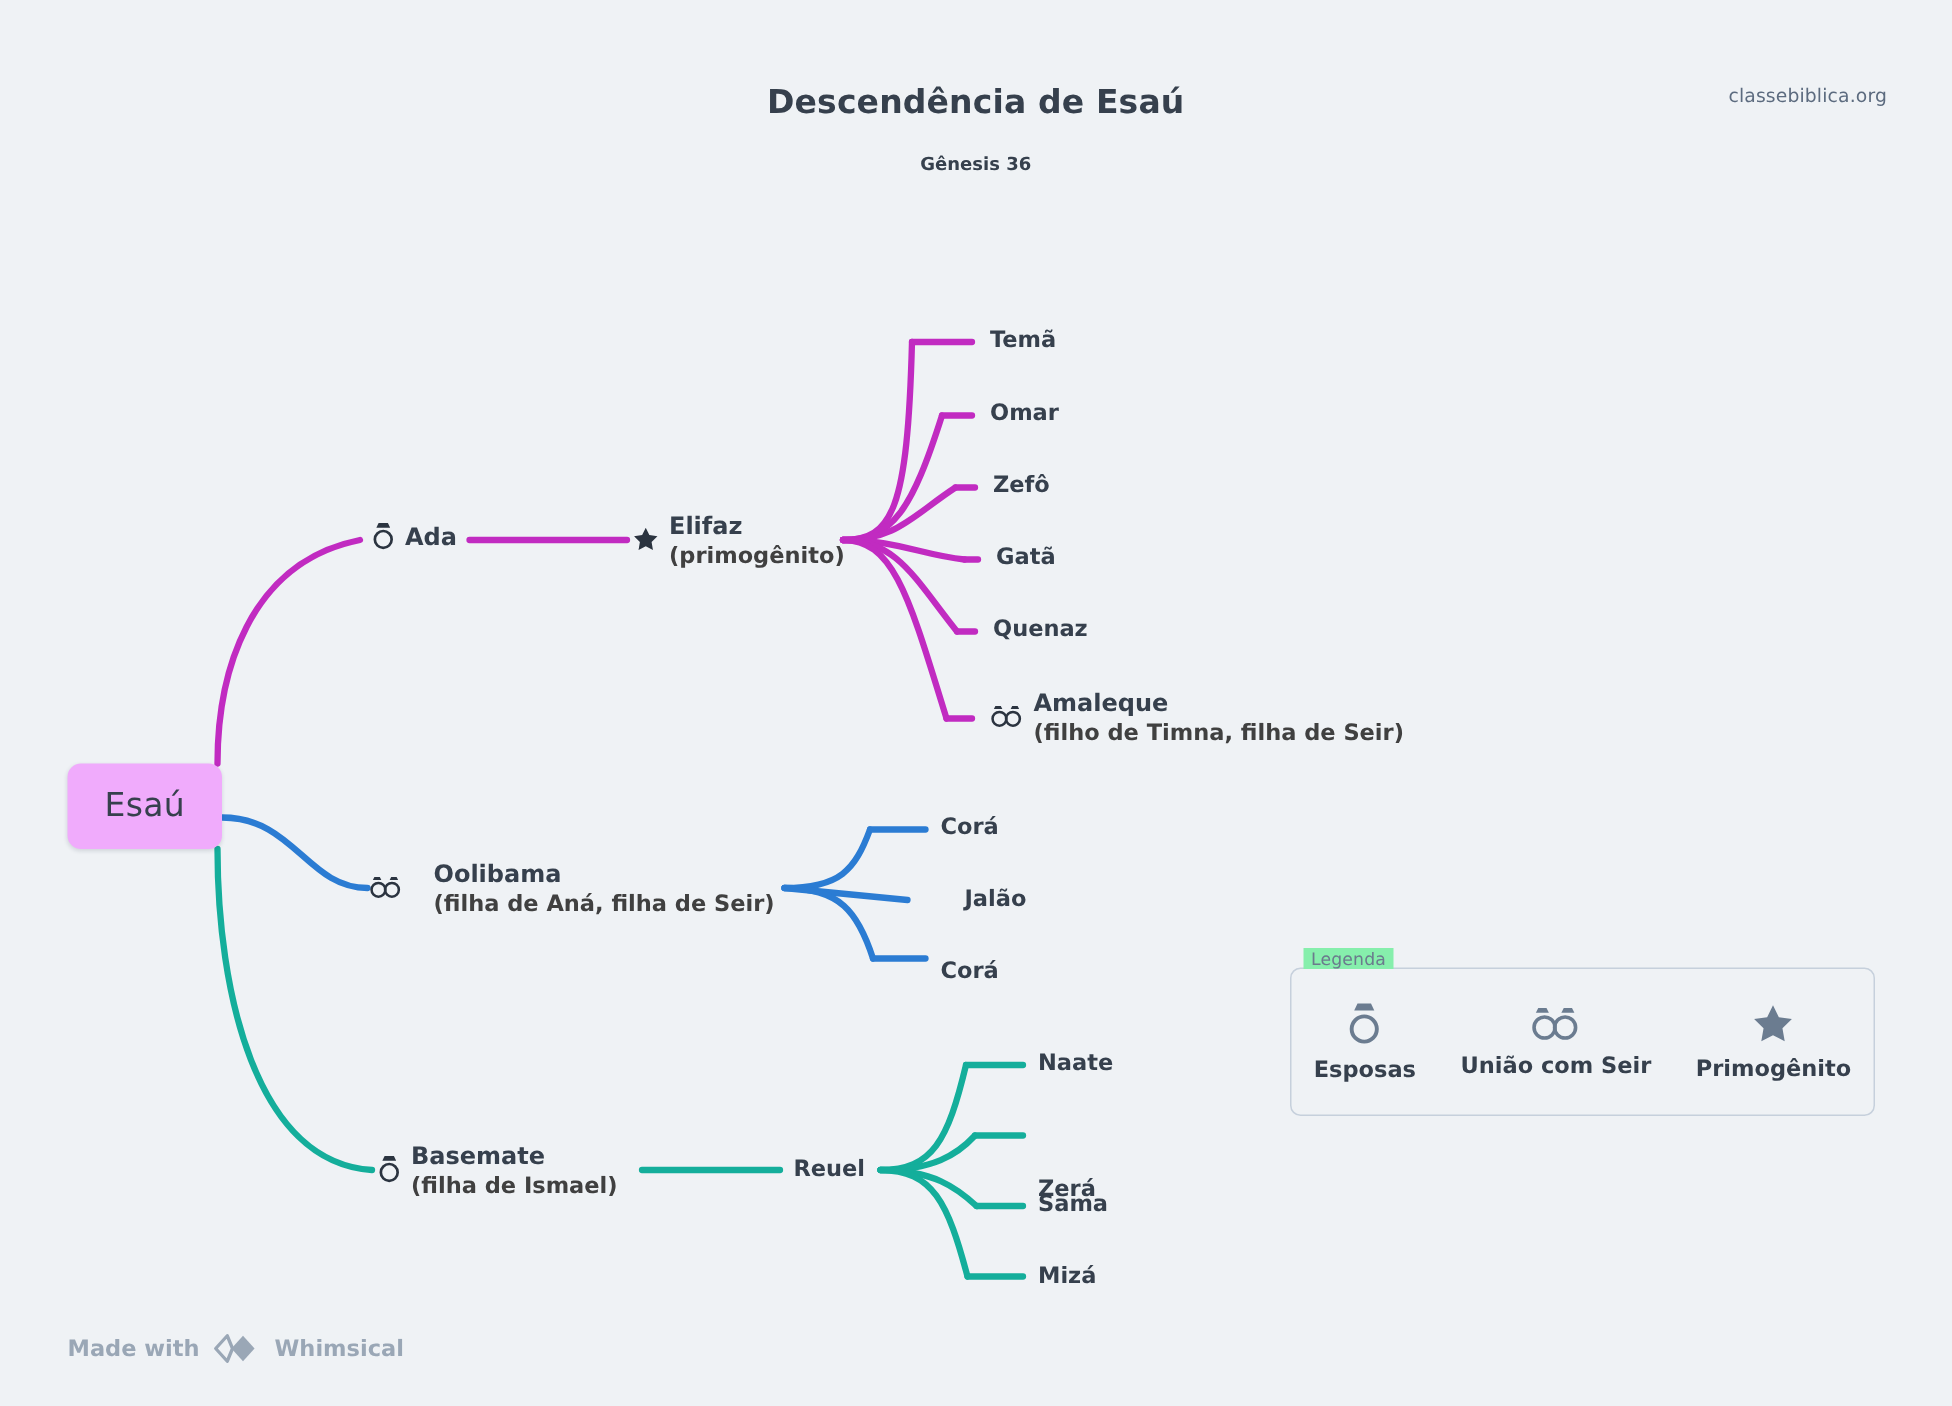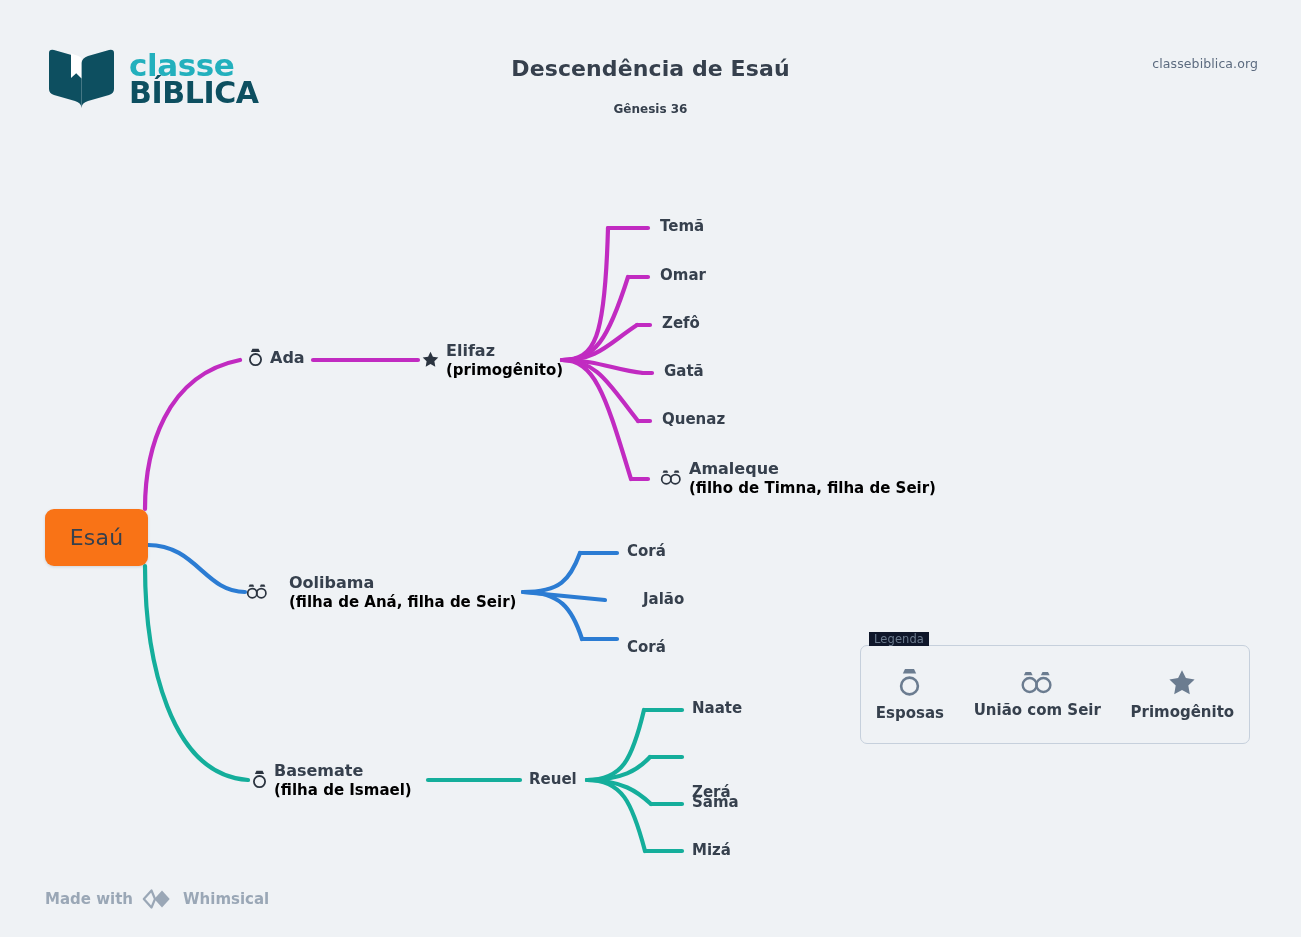--- a/index.html
+++ b/index.html
@@ -76,30 +76,30 @@
   
   .node {
     position: absolute;
     display: flex;
     align-items: center;
     gap: 7px;
     white-space: nowrap;
   }
   .node-text { display: flex; flex-direction: column; line-height: 1.22; }
   .node-name { font-size: 16px; font-weight: 600; color: #36404d; }
-  .node-sub  { font-size: 15px; font-weight: 600; color: #000000; }
+  .node-sub  { font-size: 15px; font-weight: 600; color: #404040; }
   .node-leaf .node-name { font-size: 15px; }
 
   #root-node {
     position: absolute;
     left: 45px;
     top: 509px;
     width: 103px;
     height: 57px;
-    background: #f97316;
+    background: #f0abfc;
     border-radius: 9px;
     box-shadow: 0 1px 3px rgba(20,35,60,0.14);
     display: flex;
     align-items: center;
     justify-content: center;
   }
   #root-node .root-label {
     font-size: 22px;
     font-weight: 500;
     color: #36404d;
@@ -120,21 +120,21 @@
     border-radius: 7px;
     box-sizing: border-box;
     display: flex;
     align-items: center;
     justify-content: space-around;
   }
   #legend-caption {
     position: absolute;
     left: 869px;
     top: 632px;
-    background: #0f172a;
+    background: #86efac;
     padding: 0 5px;
     font-size: 11.5px;
     color: #6b7a8d;
     letter-spacing: 0.1px;
   }
   .legend-item {
     display: flex;
     flex-direction: column;
     align-items: center;
     gap: 7px;
@@ -156,31 +156,20 @@
     font-size: 15px;
     font-weight: 700;
     color: #9aa7b6;
   }
 </style>
 </head>
 <body>
 
 <div id="page">
 
-  <div id="logo">
-    <svg id="logo-mark" viewBox="0 0 73 68">
-      <path d="M4 8 Q4 4 9 5 L30 11 Q36 13 36.5 18 L36.5 63 Q36.5 58 30 56 L9 50 Q4 48.6 4 44 Z" fill="#0d4f60"></path>
-      <path d="M69 8 Q69 4 64 5 L43 11 Q37 13 36.5 18 L36.5 63 Q36.5 58 43 56 L64 50 Q69 48.6 69 44 Z" fill="#0d4f60"></path>
-      <path d="M26 8.5 L26 33 L31.2 28.2 L36.5 33.5 L36.5 13.5 Q36 11.6 32 10.4 Z" fill="#ffffff"></path>
-    </svg>
-    <div class="logo-wordmark">
-      <span class="logo-classe">classe</span>
-      <span class="logo-biblica">BÍBLICA</span>
-    </div>
-  </div>
 
   <div id="title">Descendência de Esaú</div>
   <div id="subtitle">Gênesis 36</div>
   <div id="site-url">classebiblica.org</div>
 
   <svg id="edges" viewBox="0 0 1301 937">
     <g fill="none" stroke-width="4.2" stroke-linecap="round">
 
       <path d="M145 509 C145 450 165 375 240 360" stroke="#c12bc1"></path>
 

